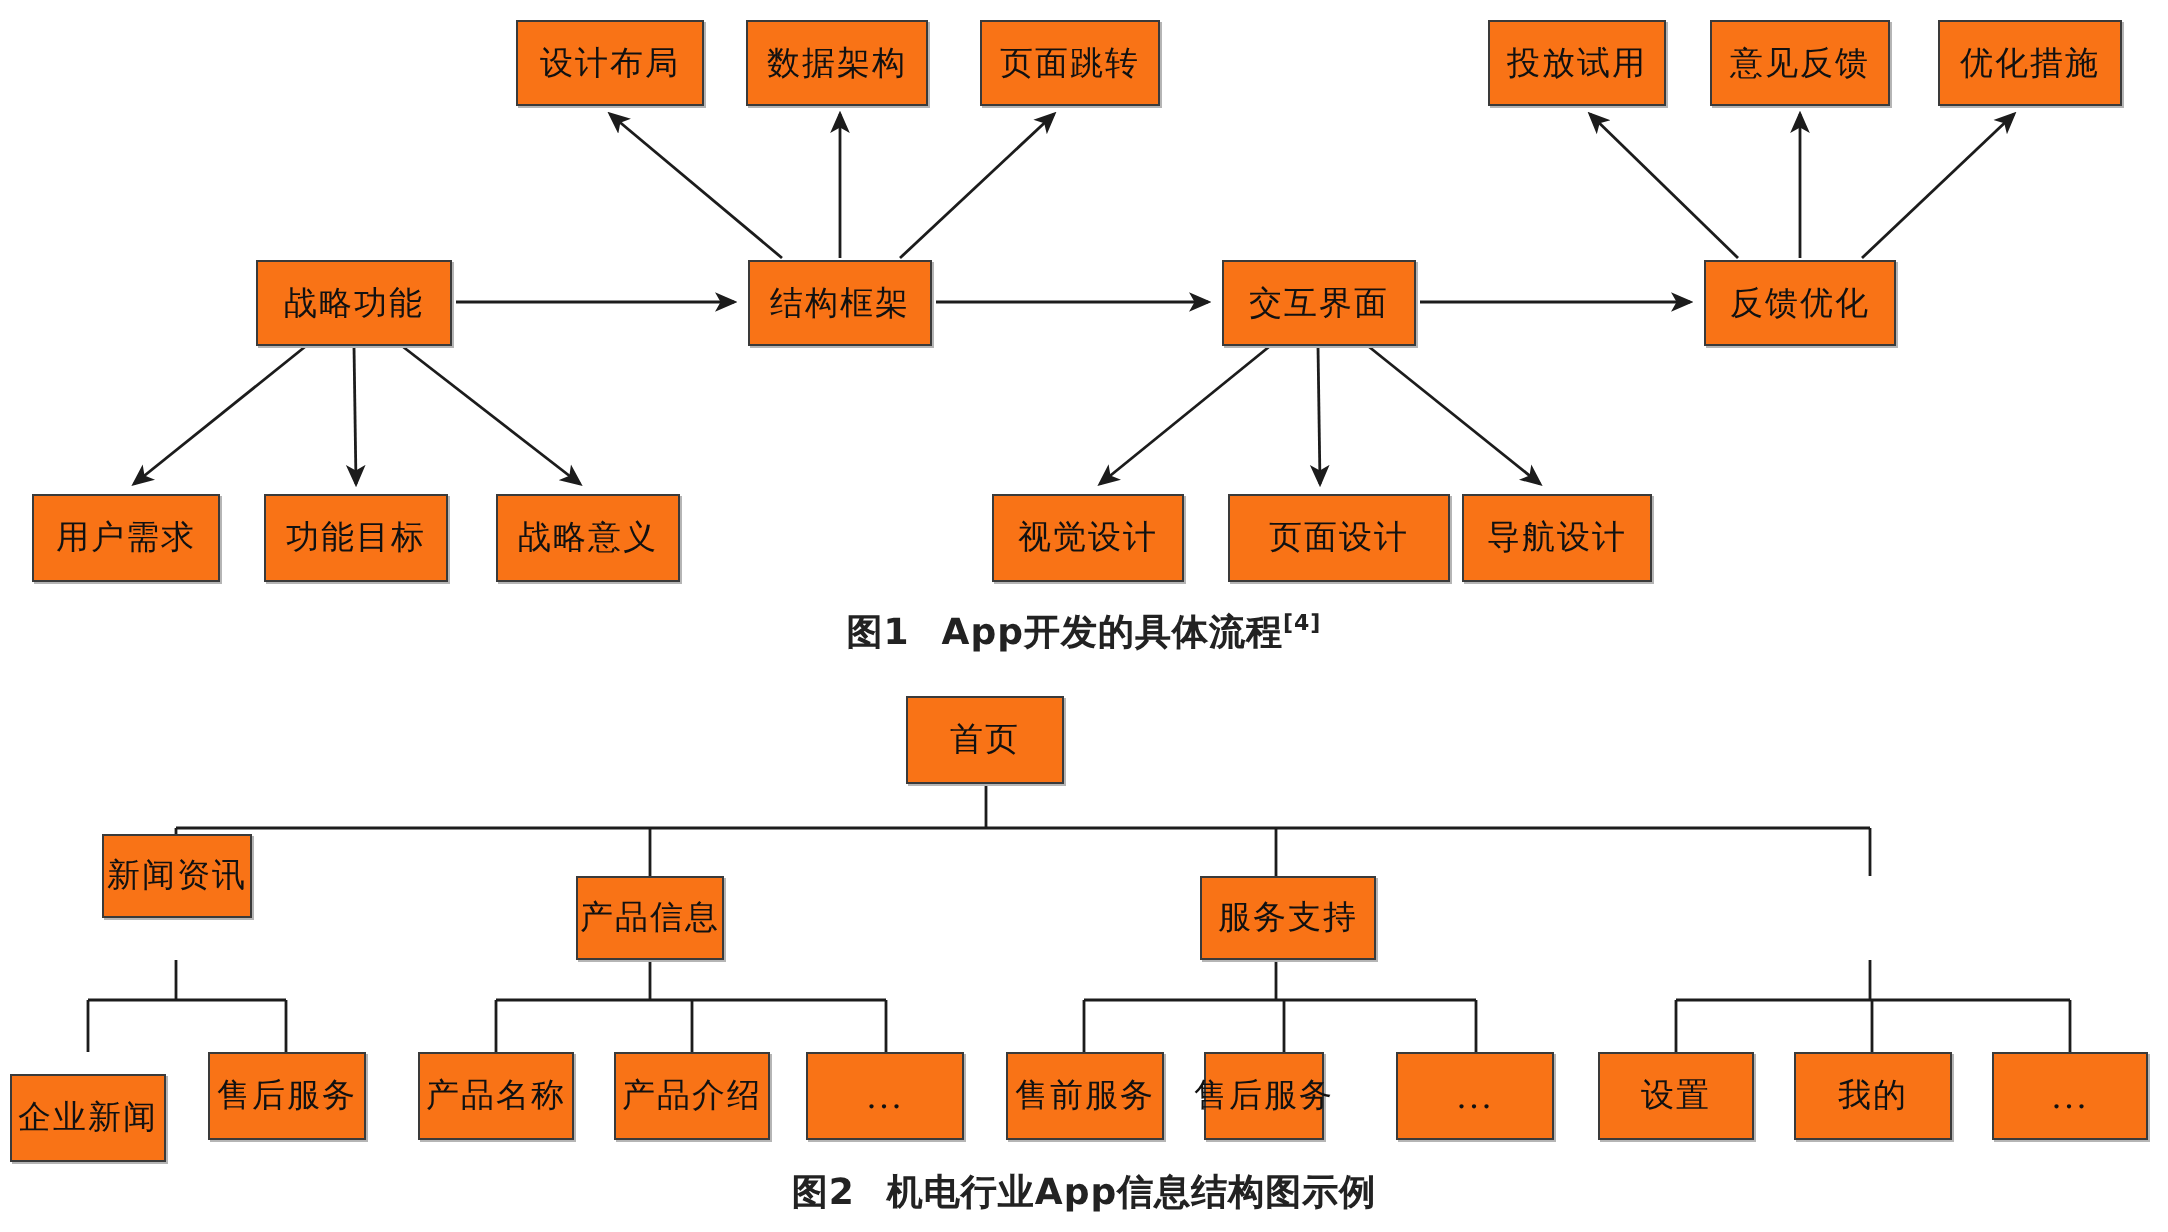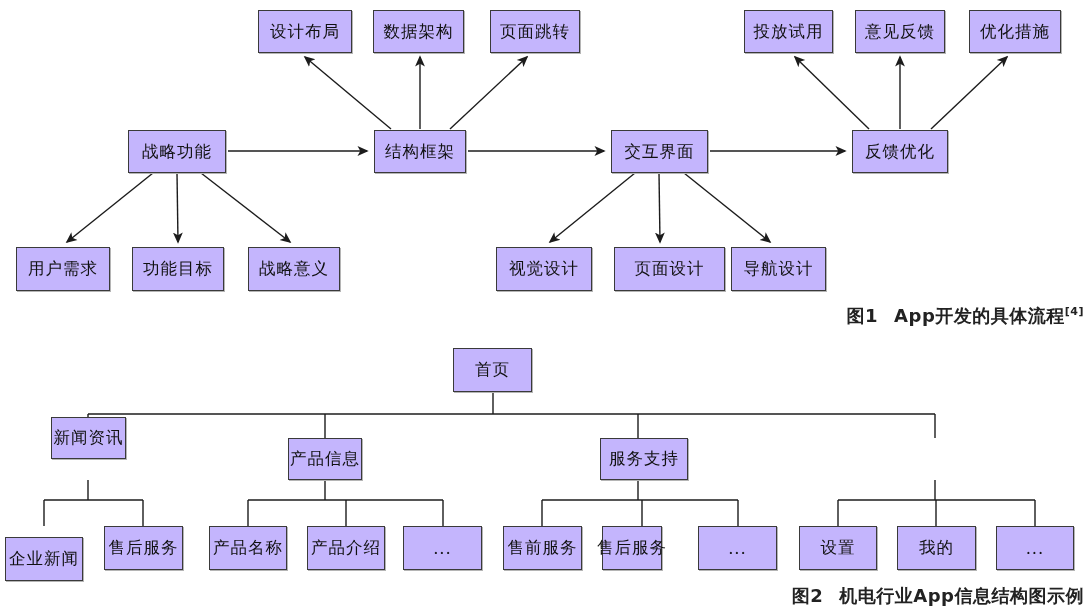--- a/index.html
+++ b/index.html
@@ -8,32 +8,32 @@
     width:1084px; height:616px;
     background:#ffffff;
     font-family:"DejaVu Serif", serif;
     overflow:hidden;
   }
   #wires { position:absolute; left:0; top:0; width:1084px; height:616px; z-index:0; }
   .node {
     position:absolute;
     box-sizing:border-box;
     display:flex; align-items:center; justify-content:center;
-    background:#c4b5fd;
+    background:#f97316;
     border:1.5px solid #3a3a3a;
     box-shadow:1px 1px 0 #b5b5b5;
     color:#111111;
     font-size:16.5px;
     letter-spacing:1px;
     white-space:nowrap;
     z-index:1;
   }
   .caption {
     position:absolute; left:0; width:1084px;
-    text-align:right;
+    text-align:center;
     font-family:"DejaVu Sans", sans-serif;
     font-weight:bold;
     font-size:18px;
     color:#222222;
     z-index:1;
     letter-spacing:0.5px;
   }
   .cap-gap { display:inline-block; width:16px; }
   .caption sup { font-size:11px; font-weight:bold; }
 </style>

